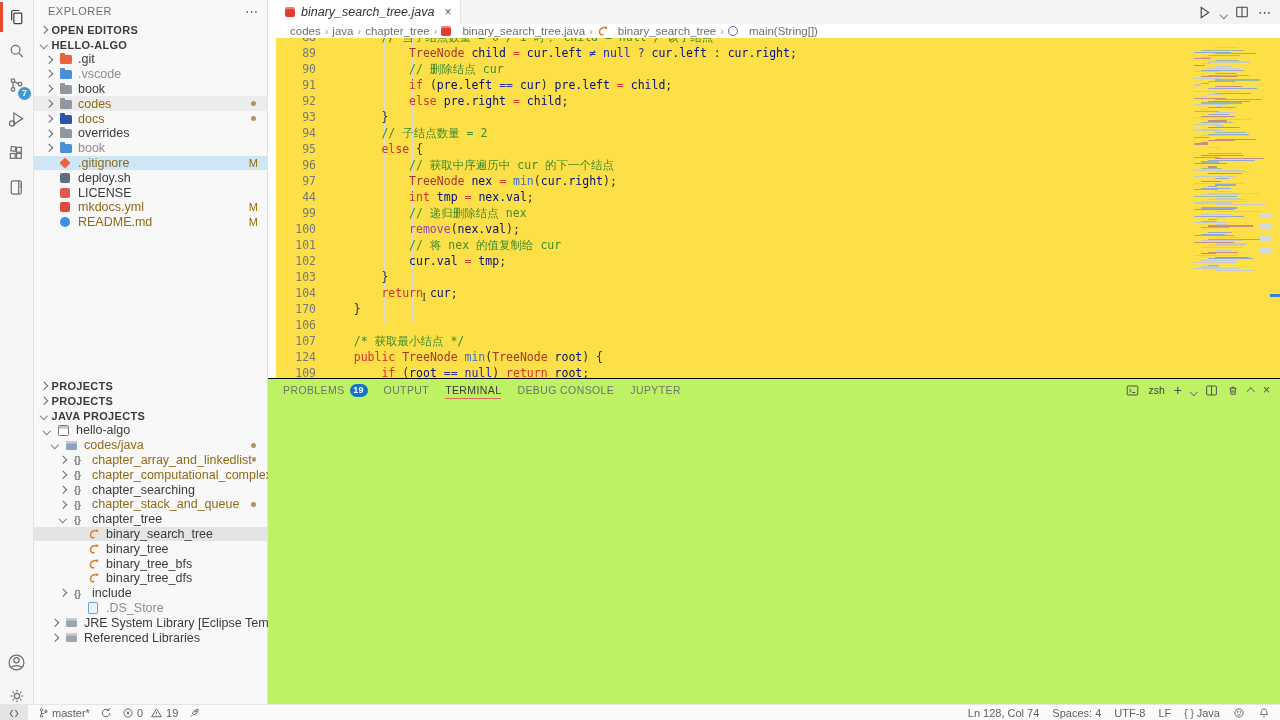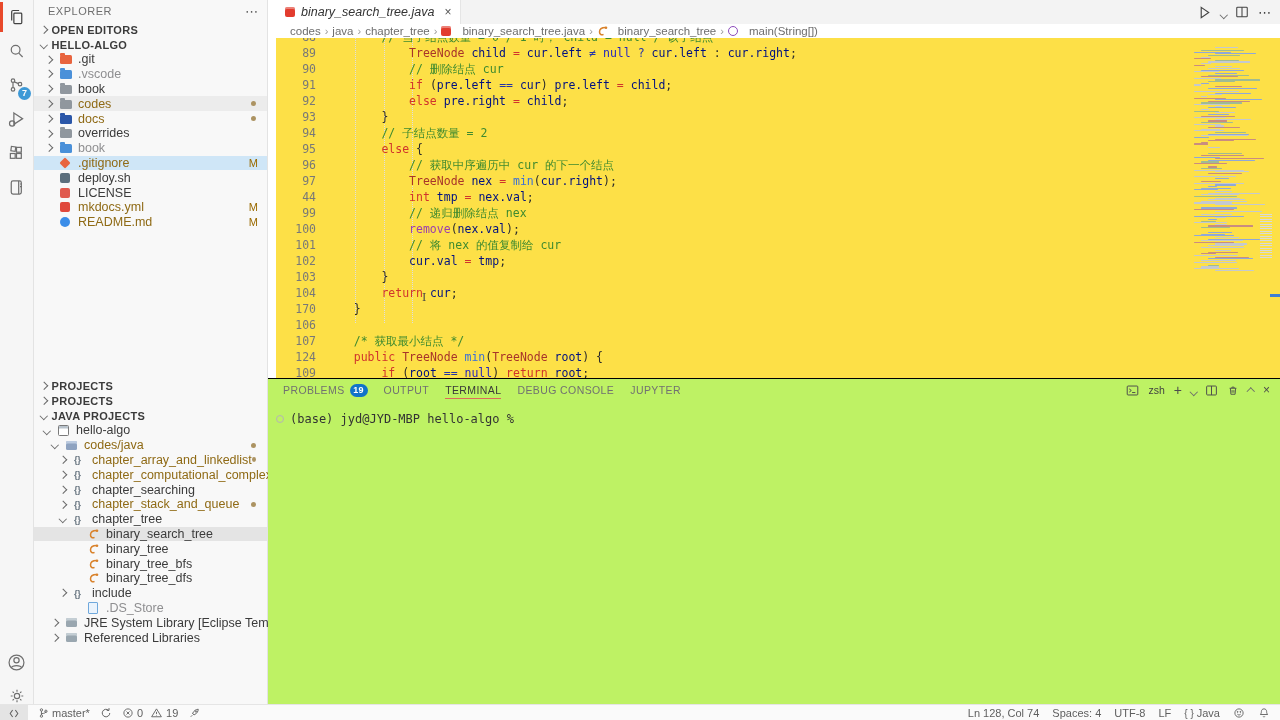--- a/index.html
+++ b/index.html
@@ -698,24 +698,20 @@
           </svg>
         </span>
       <span>
           <svg width="12" height="13" viewBox="0 0 16 16" fill="none" stroke="#4c4c4c" stroke-width="1.2">
             <path d="M3.5 5h9M6.5 5V3.5h3V5M4.5 5l.7 8h5.6l.7-8M6.8 7.5v3.5M9.2 7.5v3.5"></path>
           </svg>
         </span>
       <span><span class="chev" style="transform:rotate(225deg);margin-top:3px"></span></span>
       <span style="font-size:12px;">×</span>
     </div>
-    <div class="term-line">
-      <span class="term-dec"></span>
-      <span>(base) jyd@JYD-MBP hello-algo %</span>
-    </div>
   </div>
 
   <div class="statusbar">
     <div class="sb-left">
       <div class="sb-item remote">
         <svg width="12" height="11" viewBox="0 0 16 16" fill="none" stroke="#5f5f5f" stroke-width="1.5">
             <path d="M6 3L2.5 8 6 13M10 3l3.5 5L10 13"></path>
           </svg>
       </div>
       <div class="sb-item">

